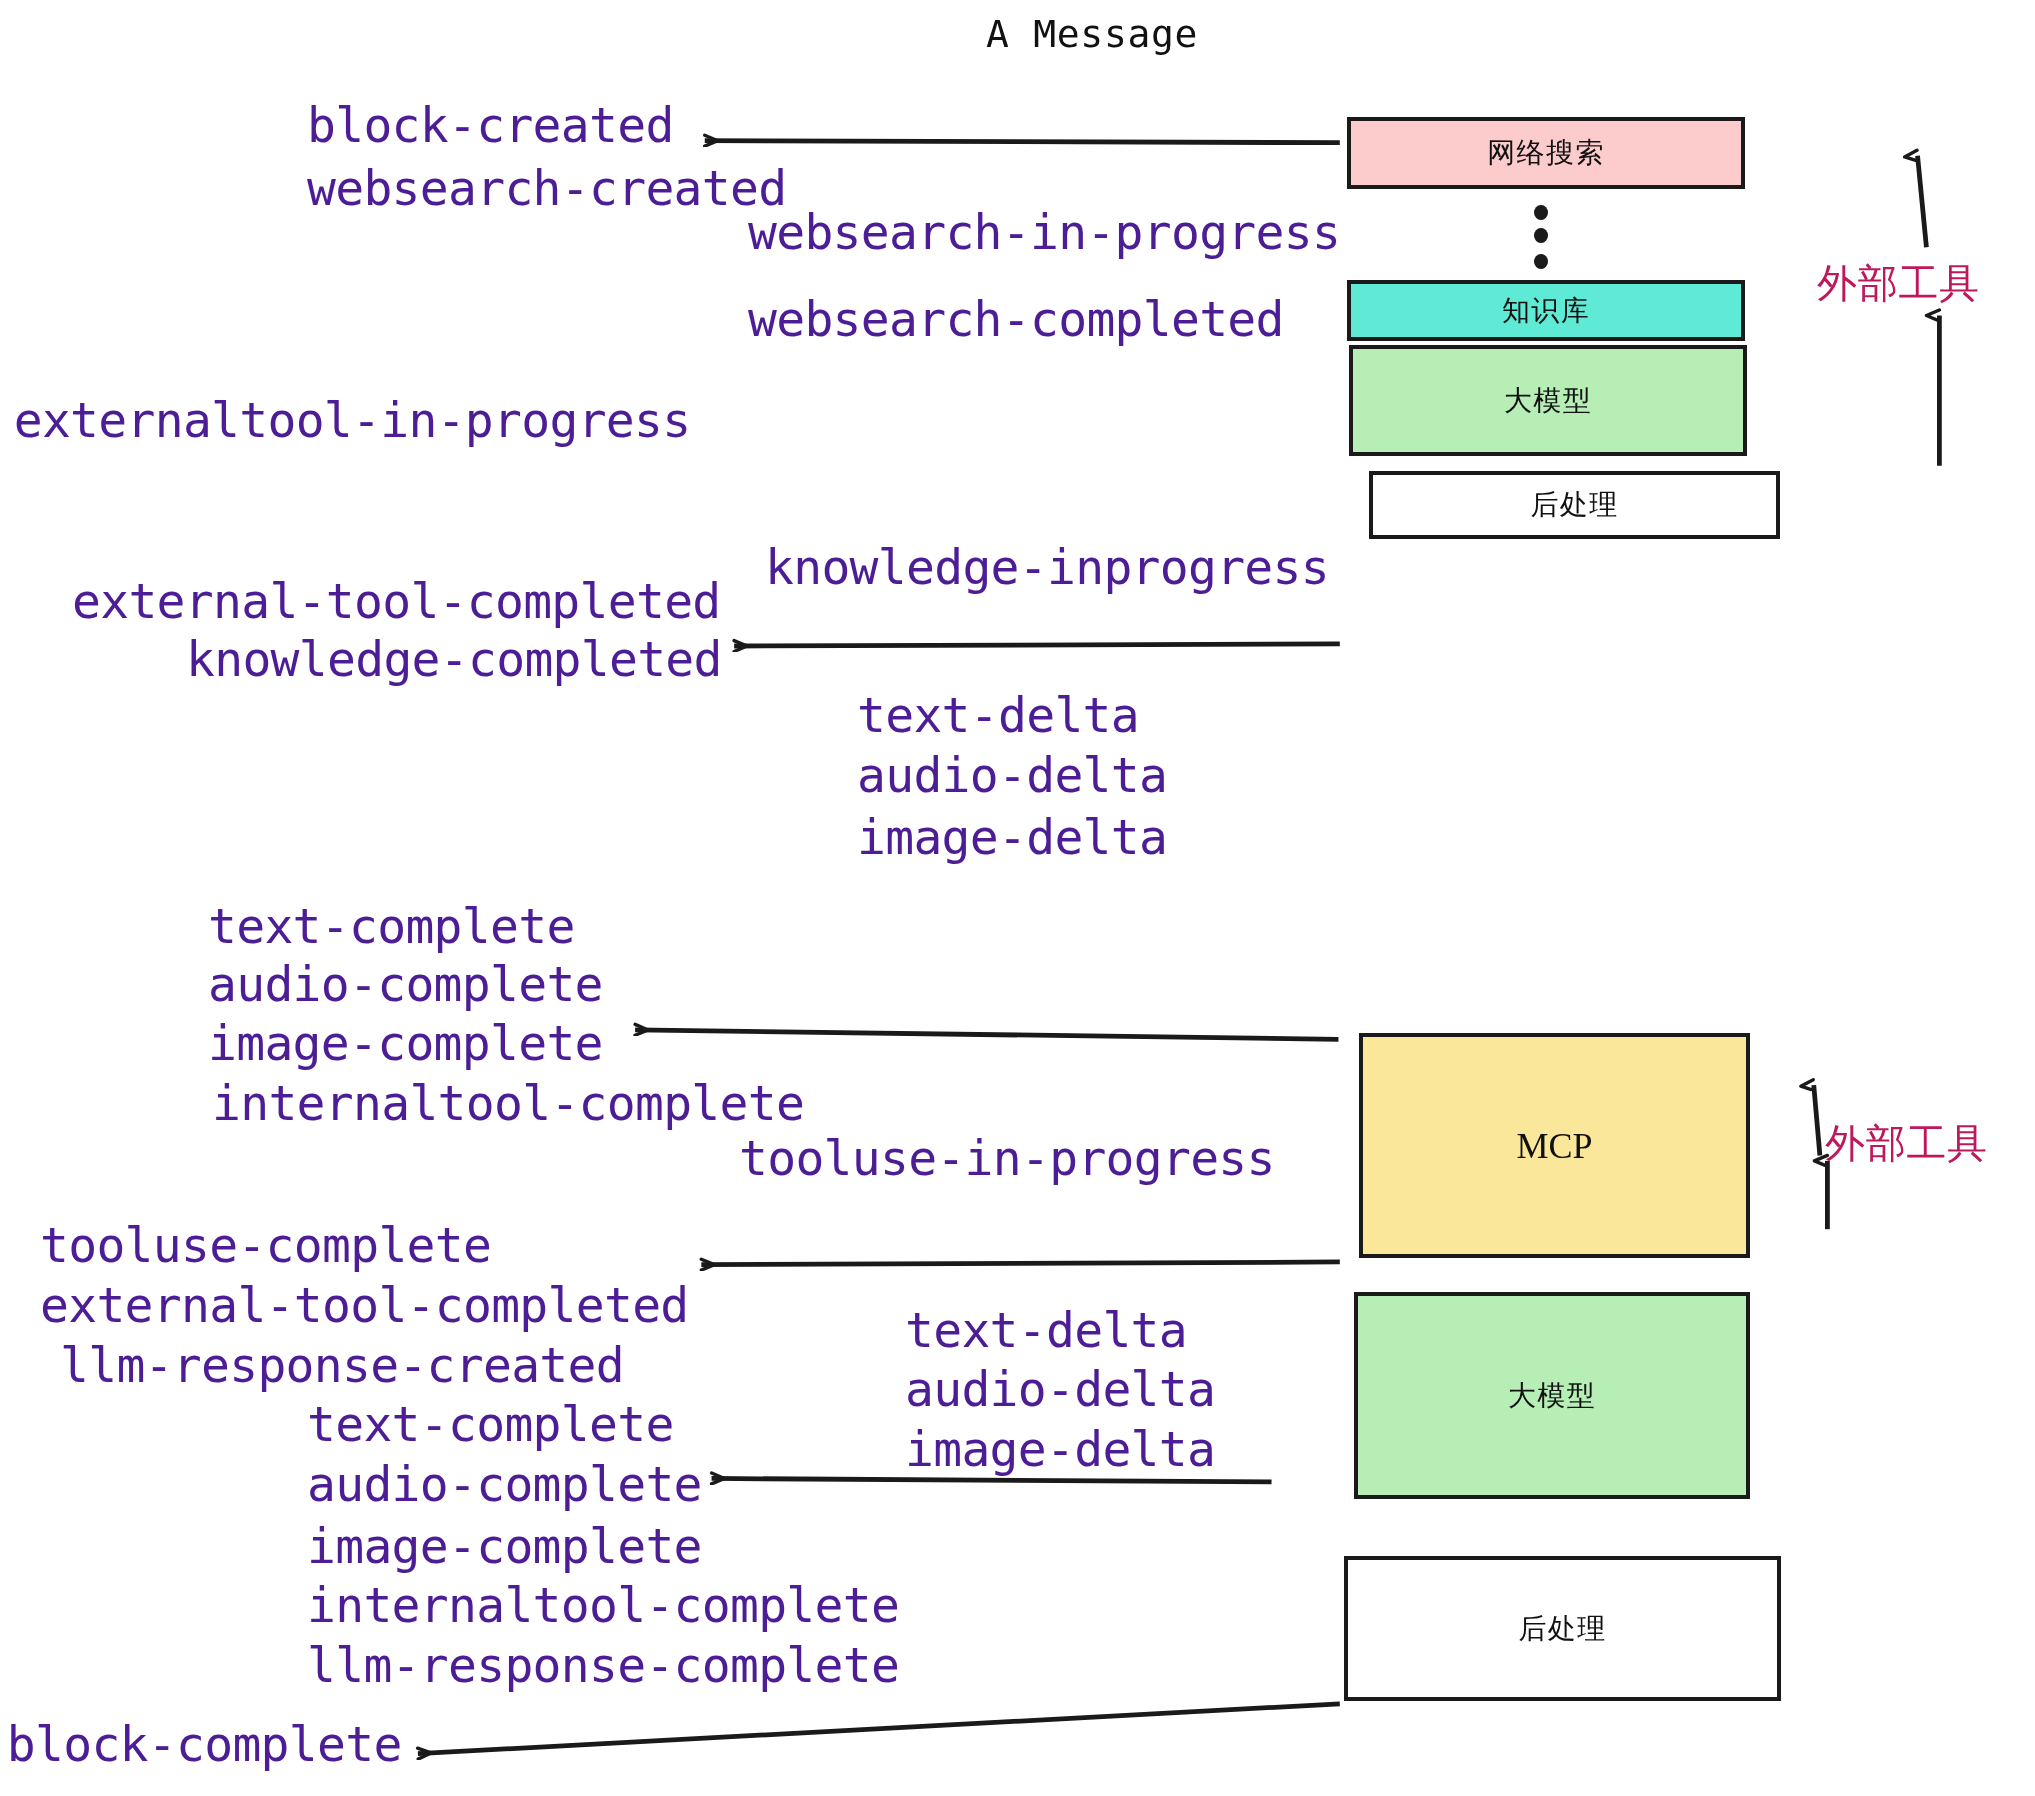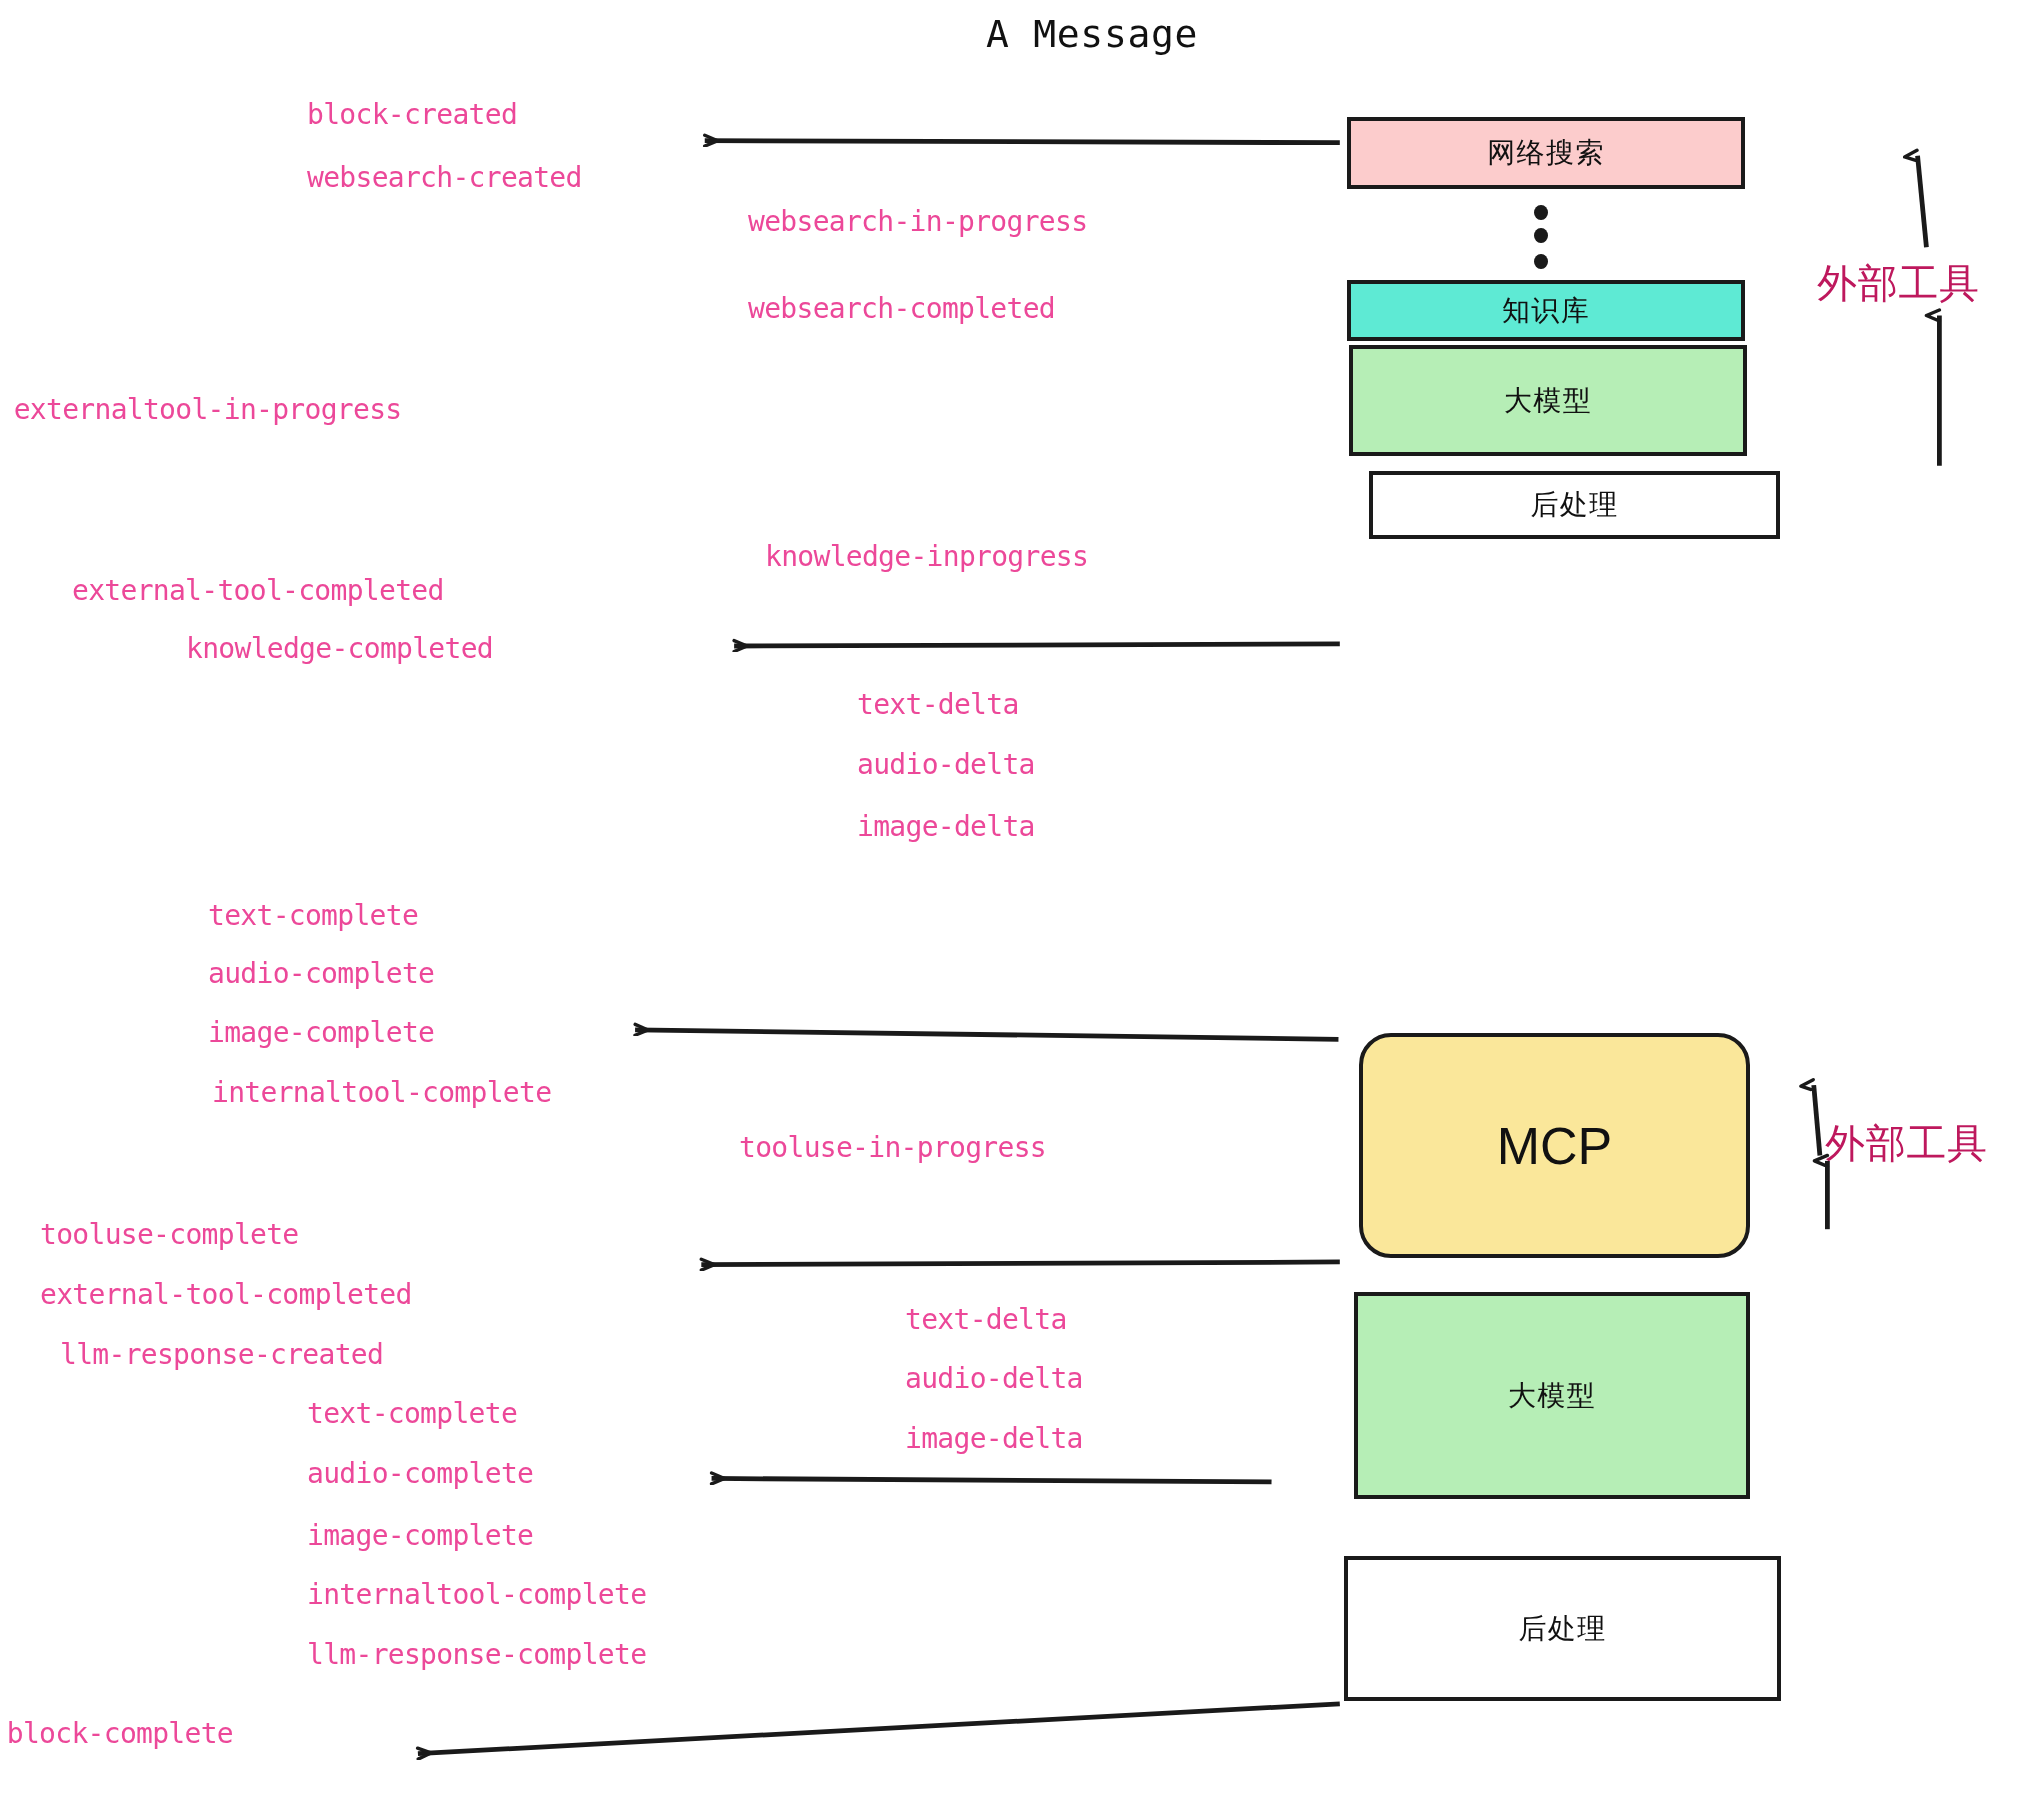--- a/index.html
+++ b/index.html
@@ -14,23 +14,23 @@
     position: relative;
     width: 2035px;
     height: 1796px;
     background: #ffffff;
     overflow: hidden;
   }
   
   .evt {
     position: absolute;
     font-family: "DejaVu Sans Mono", "Liberation Mono", monospace;
-    font-size: 28px;
+    font-size: 48px;
     line-height: 1;
-    color: #ec4899;
+    color: #4c1d95;
     white-space: nowrap;
     letter-spacing: -0.7px;
   }
   .title {
     position: absolute;
     font-family: "DejaVu Sans Mono", "Liberation Mono", monospace;
     font-size: 38px;
     line-height: 1;
     color: #111111;
     white-space: nowrap;
@@ -43,24 +43,23 @@
     border: 4.8px solid #1a1a1a;
     display: flex;
     align-items: center;
     justify-content: center;
     font-family: "DejaVu Sans", sans-serif;
     color: #111111;
     font-size: 28px;
     letter-spacing: 1.4px;
   }
   .box.latin {
-    font-family: Liberation Sans, sans-serif;
-    font-size: 52px;
+    font-family: Liberation Serif, serif;
+    font-size: 36px;
     letter-spacing: 0px;
-    border-radius: 32px;
   }
   
   .side-label {
     position: absolute;
     font-family: "DejaVu Sans", sans-serif;
     font-size: 40px;
     color: #be185d;
     white-space: nowrap;
     letter-spacing: 0.7px;
   }

